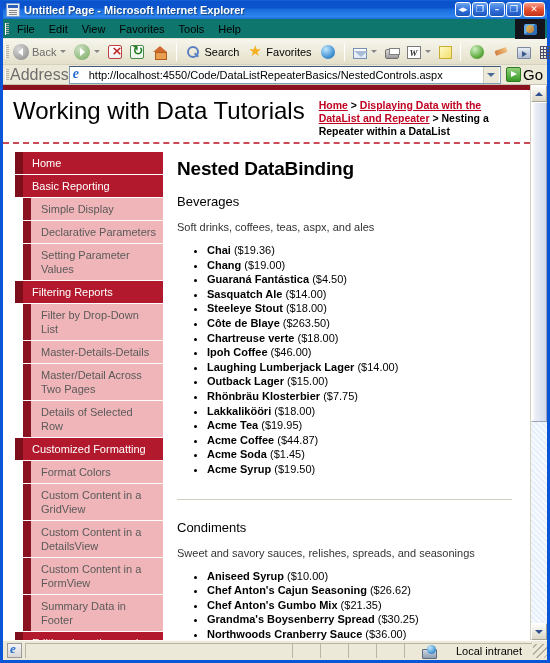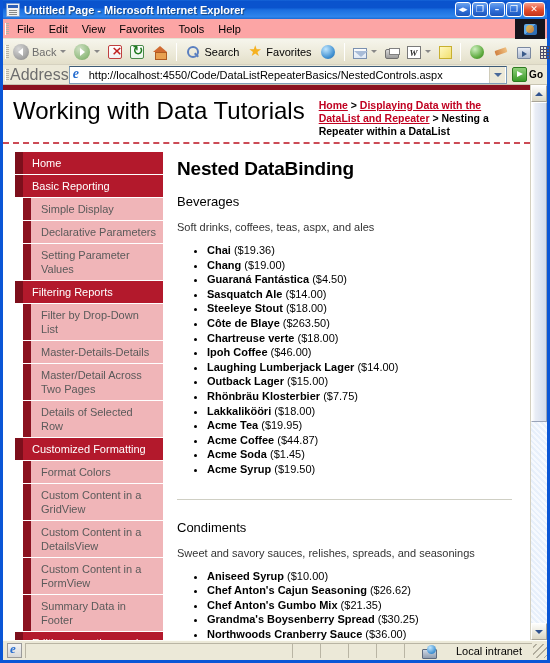--- a/index.html
+++ b/index.html
@@ -77,21 +77,21 @@
   }
   .tbtn.close {
     background: linear-gradient(to bottom, #f79f8c, #e24b2a 55%, #c1331a);
     width: 22px;
   }
   .tbtn-glyph { font-size: 9px; color: #fff; font-family: "DejaVu Sans", sans-serif; }
 
   
   .menubar {
     height: 20px;
-    background: #fca5a5;
+    background: #0f766e;
     display: flex;
     align-items: center;
     padding-left: 7px;
     border-bottom: 1px solid #e5e2d2;
     flex: 0 0 auto;
     position: relative;
   }
   .menubar::before {
     content: "";
     position: absolute; left: 2px; top: 4px;
@@ -401,23 +401,22 @@
   .addr-drop i {
     width: 0; height: 0;
     border-left: 4px solid transparent;
     border-right: 4px solid transparent;
     border-top: 4px solid #4a6a9a;
     display: block;
   }
   .go-btn {
     display: flex; align-items: center; gap: 2px;
     margin: 0 4px 0 5px;
-    font-size: 10px; color: #000;
-    flex: 0 0 auto;
-    font-weight: bold;
+    font-size: 15px; color: #000;
+    flex: 0 0 auto;
   }
   .go-arrow {
     width: 15px; height: 15px;
     background: linear-gradient(to bottom, #8fd07a, #3a9a28);
     border: 1px solid #2d7a1f;
     border-radius: 2px;
     position: relative;
   }
   .go-arrow::after {
     content: "";

